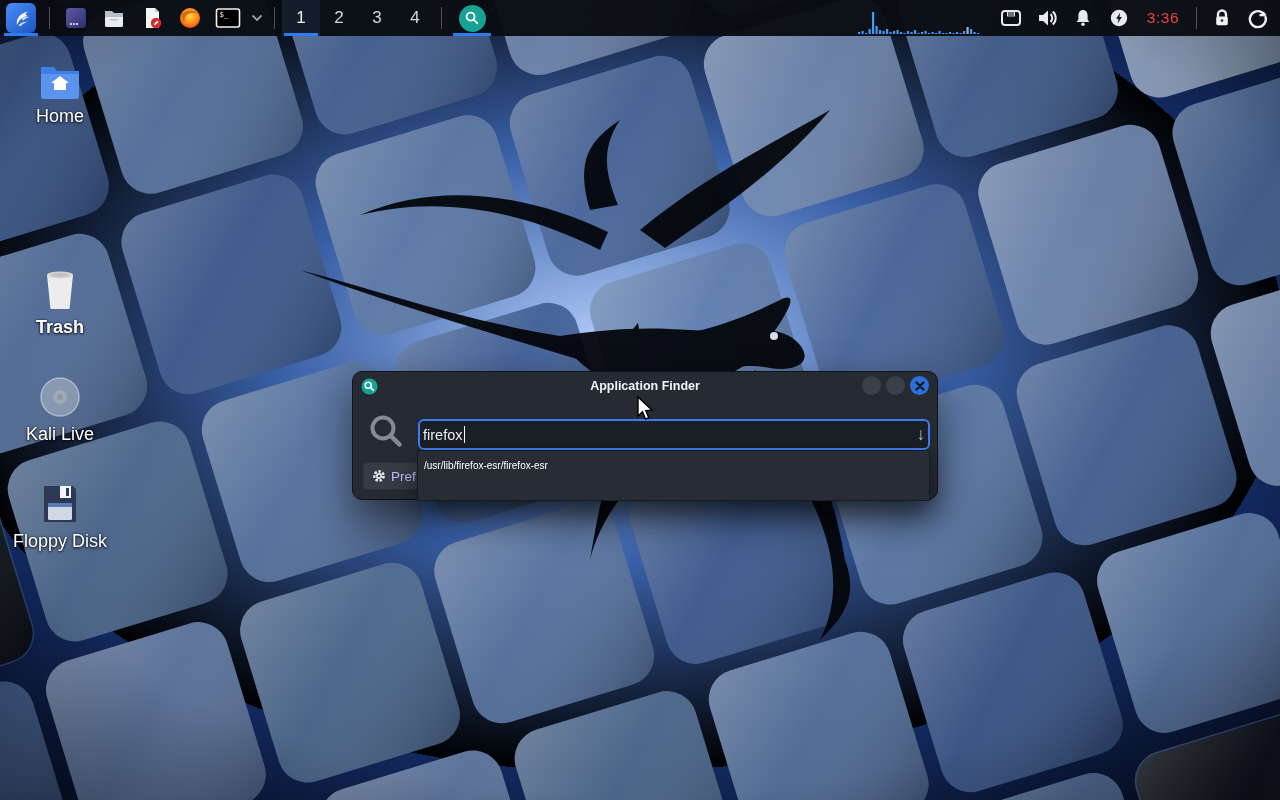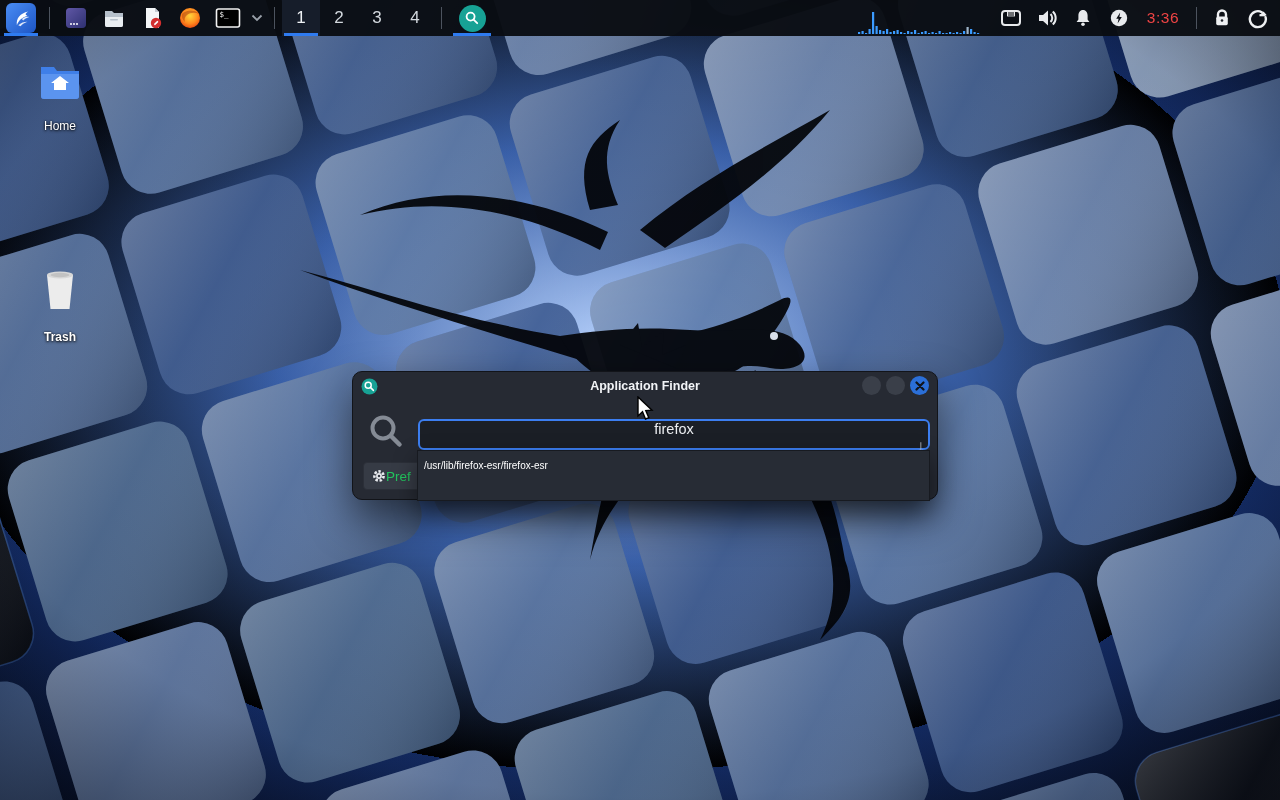--- a/index.html
+++ b/index.html
@@ -33,47 +33,47 @@
     display:flex; align-items:center; justify-content:center; }
   #spacer { flex:1; }
   #cpu-graph { width:125px; height:30px; margin-right:10px; align-self:flex-end; }
   .tray-item { width:36px; height:36px; display:flex; align-items:center;
     justify-content:center; }
   #clock { color:#ef4444; font-size:15.5px; padding:0 10px; letter-spacing:.5px; }
 
   
   .desk-icon { position:absolute; left:8px; width:104px; text-align:center; z-index:5; }
   .desk-icon .glyph { height:44px; display:flex; align-items:flex-end; justify-content:center; }
-  .desk-icon .lbl { margin-top:19px; color:#ffffff; font-size:12px;
+  .desk-icon .lbl { margin-top:6px; color:#ffffff; font-size:18px;
     text-shadow:0 1px 3px rgba(0,0,0,.9), 0 0 2px rgba(0,0,0,.7); }
 
   
   #finder { position:absolute; left:352px; top:371px; width:586px; height:129px;
     background:#262a33; border:1px solid #121419; border-radius:10px; z-index:20;
     box-shadow:0 18px 40px rgba(0,0,0,.55); }
   #finder-titlebar { position:relative; height:28px; display:flex; align-items:center;
     padding:0 8px; }
   #finder-title { position:absolute; left:0; right:0; text-align:center;
     color:#f2f4f7; font-size:12.5px; font-weight:700; }
   .win-btns { position:absolute; right:8px; top:4px; display:flex; gap:5px; }
   .win-circle { width:19px; height:19px; border-radius:50%; background:#3a3f49;
     display:flex; align-items:center; justify-content:center; }
   .win-circle.close { background:#2b6fd8; }
   #finder-search-icon { position:absolute; left:14px; top:40px; }
   #finder-input { position:absolute; left:65px; top:47px; width:512px; height:31px;
     background:#1b1f26; border:2px solid #3c7ef0; border-radius:6px; display:flex;
-    align-items:center; padding:0 3px;flex-direction:column; }
+    align-items:center; padding:0 3px; }
   #finder-input .val { color:#eceef1; font-size:14.5px; }
   #finder-input .caret { display:inline-block; width:1.5px; height:17px; background:#ffffff;
     margin-left:1px; }
   #finder-input .dd-arrow { margin-left:auto; color:#c3c7cd; font-size:17px; }
   #pref-btn { position:absolute; left:10px; top:90px; height:28px; width:58px;
     background:#363b45; border:1px solid #2b2f38; border-radius:4px; display:flex;
     align-items:center; padding:0 0 0 8px; overflow:hidden; }
-  #pref-btn .lbl { color:#22c55e; font-size:13.5px; white-space:nowrap; }
+  #pref-btn .lbl { color:#c4b5fd; font-size:13.5px; margin-left:5px; white-space:nowrap; }
 
   
   #completion { position:absolute; left:417px; top:450px; width:513px; height:51px;
     background:#272c35; border:1px solid #171a20; z-index:30;
     box-shadow:0 10px 24px rgba(0,0,0,.45); }
   #completion .item { padding:9px 0 0 6px; color:#ffffff; font-size:10px; }
 
   
   #cursor { position:absolute; left:636px; top:396px; z-index:90; }
 </style>
@@ -506,21 +506,44 @@
     <div class="glyph">
       <svg width="40" height="42" viewBox="0 0 40 42">
         <path d="M7 6 L33 6 L29.5 40 L10.5 40 Z" fill="#ececec"></path>
         <ellipse cx="20" cy="6" rx="13" ry="3.4" fill="#d8d8d8"></ellipse>
         <ellipse cx="20" cy="6" rx="9.5" ry="2.2" fill="#c2c2c2"></ellipse>
       </svg>
     </div>
     <div class="lbl">Trash</div>
   </div>
 
-
+  <div class="desk-icon" style="top:374px;">
+    <div class="glyph">
+      <svg width="42" height="42" viewBox="0 0 42 42">
+        <circle cx="21" cy="21" r="19" fill="#cfd4da" opacity="0.42"></circle>
+        <circle cx="21" cy="21" r="19" fill="none" stroke="#e6eaef" stroke-width="1.5" opacity="0.5"></circle>
+        <circle cx="21" cy="21" r="7" fill="#aeb4bc" opacity="0.6"></circle>
+        <circle cx="21" cy="21" r="3" fill="#8d939b" opacity="0.8"></circle>
+      </svg>
+    </div>
+    <div class="lbl">Kali Live</div>
+  </div>
+
+  <div class="desk-icon" style="top:481px;">
+    <div class="glyph">
+      <svg width="40" height="42" viewBox="0 0 40 42">
+        <path d="M4 3 h29 l3 3 v33 h-32 Z" fill="#2e3a55"></path>
+        <rect x="20" y="3" width="11" height="12" fill="#f2f4f6"></rect>
+        <rect x="26" y="5" width="3" height="8" fill="#2e3a55"></rect>
+        <rect x="8" y="20" width="24" height="17" rx="1.5" fill="#cfd9e4"></rect>
+        <rect x="8" y="20" width="24" height="4" fill="#5a79b8"></rect>
+      </svg>
+    </div>
+    <div class="lbl">Floppy Disk</div>
+  </div>
 
   <div id="finder">
     <div id="finder-titlebar">
       <svg width="17" height="17" viewBox="0 0 17 17">
         <circle cx="8.5" cy="8.5" r="8" fill="#17a295"></circle>
         <circle cx="7.2" cy="7.2" r="3" fill="none" stroke="#ffffff" stroke-width="1.5"></circle>
         <line x1="9.4" y1="9.4" x2="12.4" y2="12.4" stroke="#ffffff" stroke-width="1.5" stroke-linecap="round"></line>
       </svg>
       <div id="finder-title">Application Finder</div>
       <div class="win-btns">

